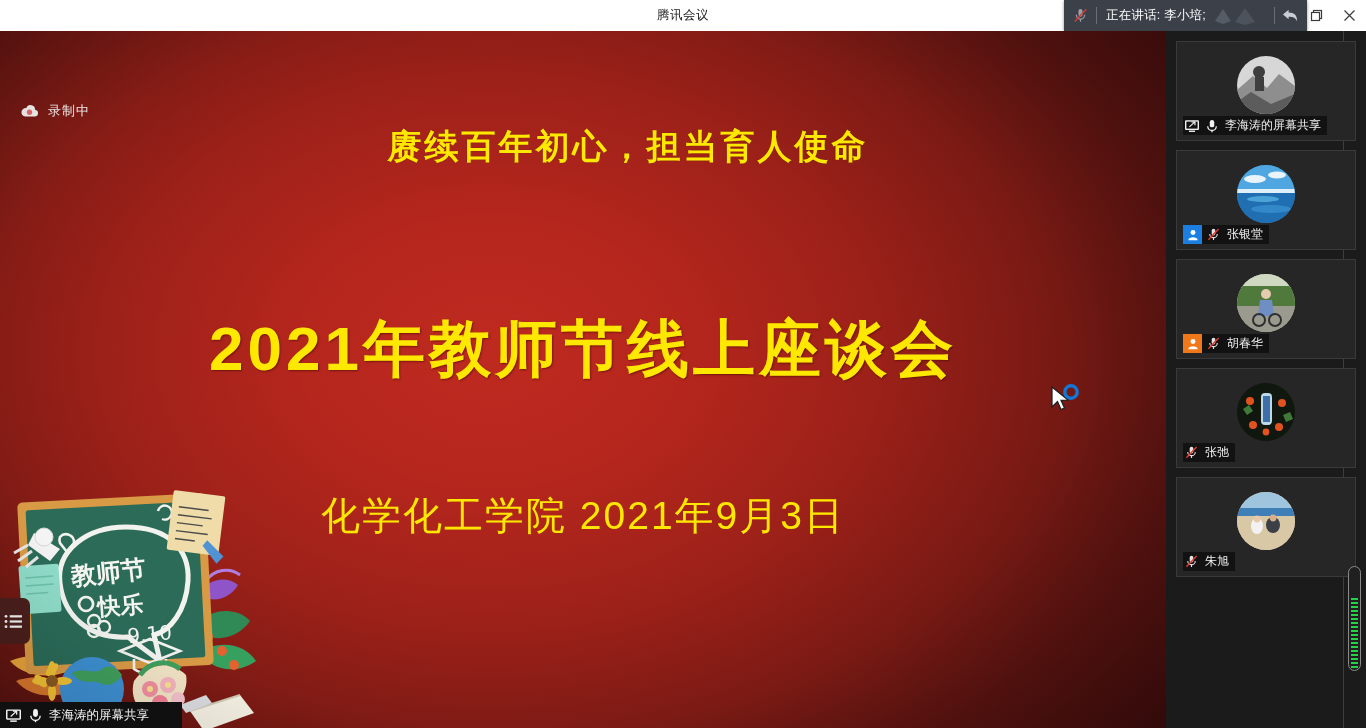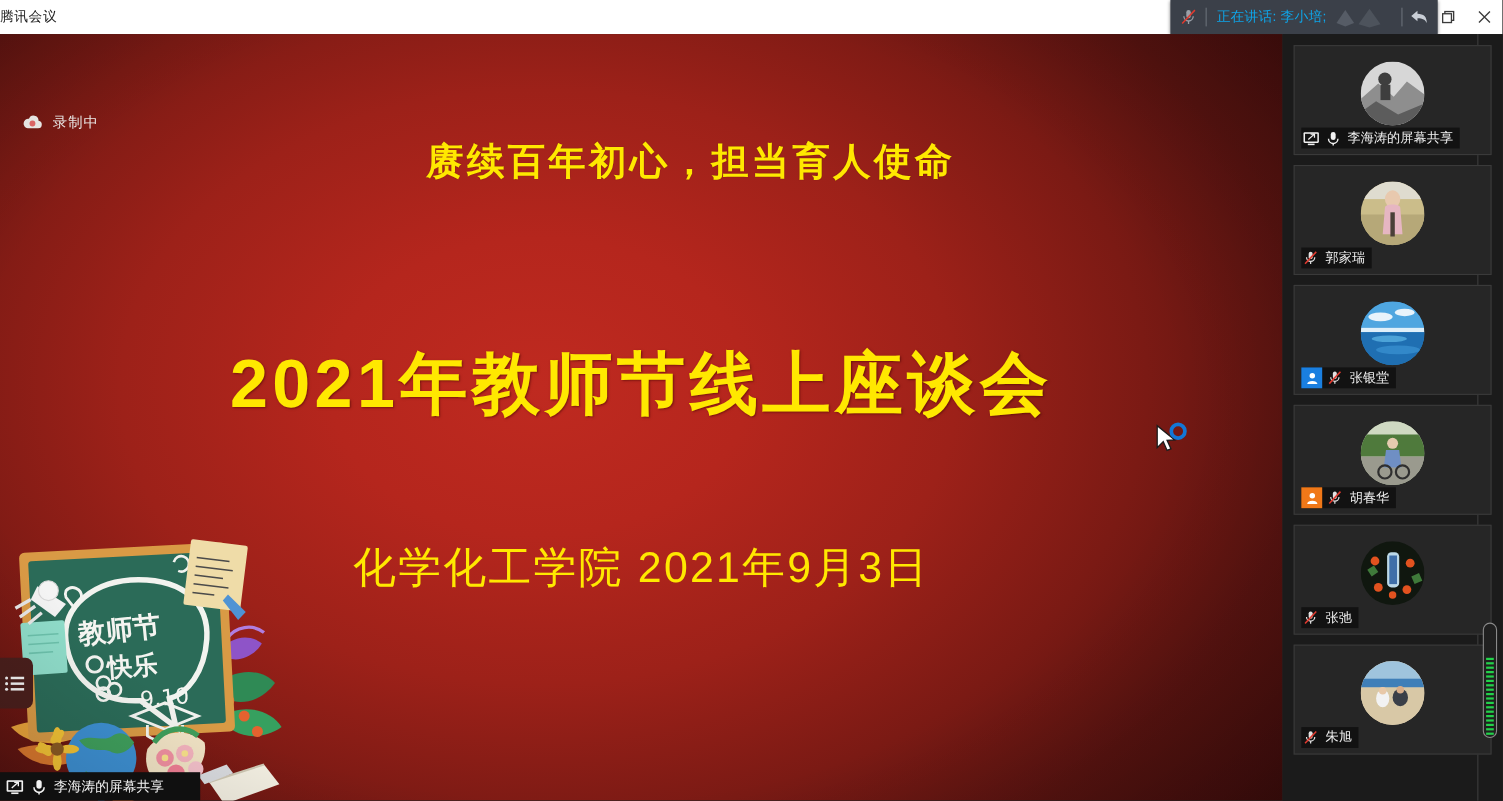--- a/index.html
+++ b/index.html
@@ -5,21 +5,21 @@
   * { margin:0; padding:0; box-sizing:border-box; }
   html,body { width:1366px; height:728px; overflow:hidden; }
   body {
     font-family:"Liberation Sans","DejaVu Sans",sans-serif;
     background:#1c1c1c; position:relative;
   }
 
   
   #titlebar{
     position:absolute; left:0; top:0; width:1366px; height:31px;
-    background:#ffffff; display:flex; align-items:center; 
+    background:#ffffff; display:flex; align-items:center; justify-content:center;
   }
   #titlebar-text{
     font-size:12.5px; color:#1b1b1b; letter-spacing:.5px;
   }
   #winctrls{
     position:absolute; right:0; top:0; height:31px; display:flex; align-items:center;
   }
   .winbtn{
     width:33px; height:31px; display:flex; align-items:center; justify-content:center;
     color:#3b3b3b;
@@ -28,21 +28,21 @@
 
   
   #speaker-pill{
     position:absolute; left:1064px; top:0px; width:243px; height:31px;
     background:#3b4049; display:flex; align-items:center; gap:0px;
     box-shadow:0 1px 3px rgba(0,0,0,.45);
   }
   #mic-muted-wrap{ width:36px; display:flex; align-items:center; justify-content:center; }
   #pill-divider{ width:1px; height:17px; background:#6a7079; }
   #speaker-label{
-    color:#0ea5e9; font-size:12.5px; padding-left:9px; white-space:nowrap;
+    color:#ffffff; font-size:12.5px; padding-left:9px; white-space:nowrap;
     letter-spacing:.2px;
   }
   #wave-wrap{ display:flex; align-items:center; gap:1px; margin-left:6px; }
   #pill-divider2{ width:1px; height:17px; background:#6a7079; margin-left:8px; }
   #back-arrow{ width:36px; display:flex; align-items:center; justify-content:center; }
 
   
   #stage{
     position:absolute; left:0; top:31px; width:1166px; height:697px;
     background:#2b2b2b; overflow:hidden;
@@ -375,43 +375,20 @@
         <svg width="12" height="14" viewBox="0 0 14 16">
           <rect x="4.4" y="1" width="5.2" height="8.6" rx="2.6" fill="#f2f2f2"></rect>
           <path d="M2 8.2a5 5 0 0 0 10 0" stroke="#f2f2f2" stroke-width="1.5" fill="none"></path>
           <path d="M7 13v2.2" stroke="#f2f2f2" stroke-width="1.5"></path>
         </svg>
       </span>
       <span class="tname">李海涛的屏幕共享</span>
     </div>
   </div>
 
-  <div class="tile">
-    <div class="avatar">
-      <svg viewBox="0 0 58 58" width="58" height="58">
-        <rect width="58" height="58" fill="#cbbd8a"></rect>
-        <rect y="0" width="58" height="16" fill="#dfdccf"></rect>
-        <rect y="30" width="58" height="28" fill="#b6a878"></rect>
-        <ellipse cx="29" cy="16" rx="7" ry="8" fill="#e8c9ae"></ellipse>
-        <path d="M22 24 C22 20 36 20 36 24 L38 48 L20 48Z" fill="#e6b6c2"></path>
-        <rect x="27" y="28" width="4" height="22" fill="#4a4038"></rect>
-      </svg>
-    </div>
-    <div class="nametag">
-      <span class="ic">
-        <svg width="15" height="15" viewBox="0 0 20 20">
-          <rect x="7.6" y="2.4" width="4.8" height="9" rx="2.4" fill="#e2e2e2"></rect>
-          <path d="M5 9.2a5 5 0 0 0 10 0" stroke="#e2e2e2" stroke-width="1.5" fill="none"></path>
-          <path d="M10 14.2v3.1" stroke="#e2e2e2" stroke-width="1.5"></path>
-          <path d="M3.2 17 L16.8 2.6" stroke="#e03a2f" stroke-width="1.9"></path>
-        </svg>
-      </span>
-      <span class="tname">郭家瑞</span>
-    </div>
-  </div>
 
   <div class="tile">
     <div class="avatar">
       <svg viewBox="0 0 58 58" width="58" height="58">
         <rect width="58" height="58" fill="#2f86c9"></rect>
         <rect y="0" width="58" height="24" fill="#4fa6e0"></rect>
         <ellipse cx="18" cy="14" rx="11" ry="4" fill="#e8f3fb"></ellipse>
         <ellipse cx="40" cy="10" rx="9" ry="3.4" fill="#e8f3fb"></ellipse>
         <rect y="24" width="58" height="4" fill="#dff0fa"></rect>
         <rect y="28" width="58" height="30" fill="#1f6fb2"></rect>

